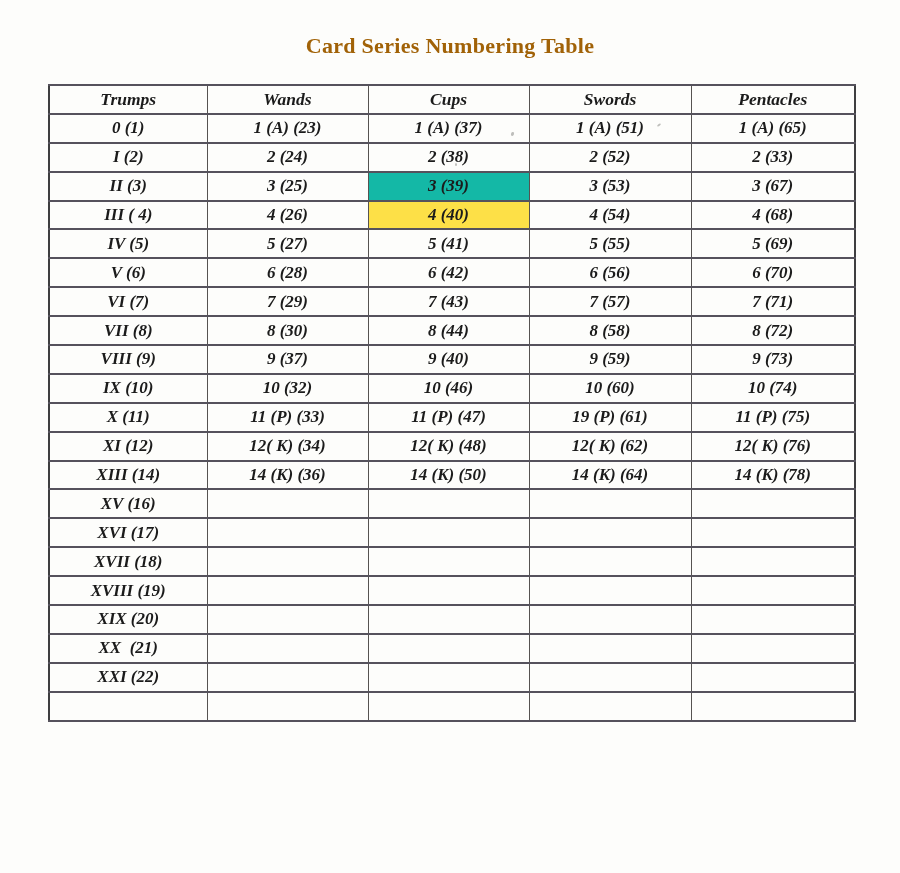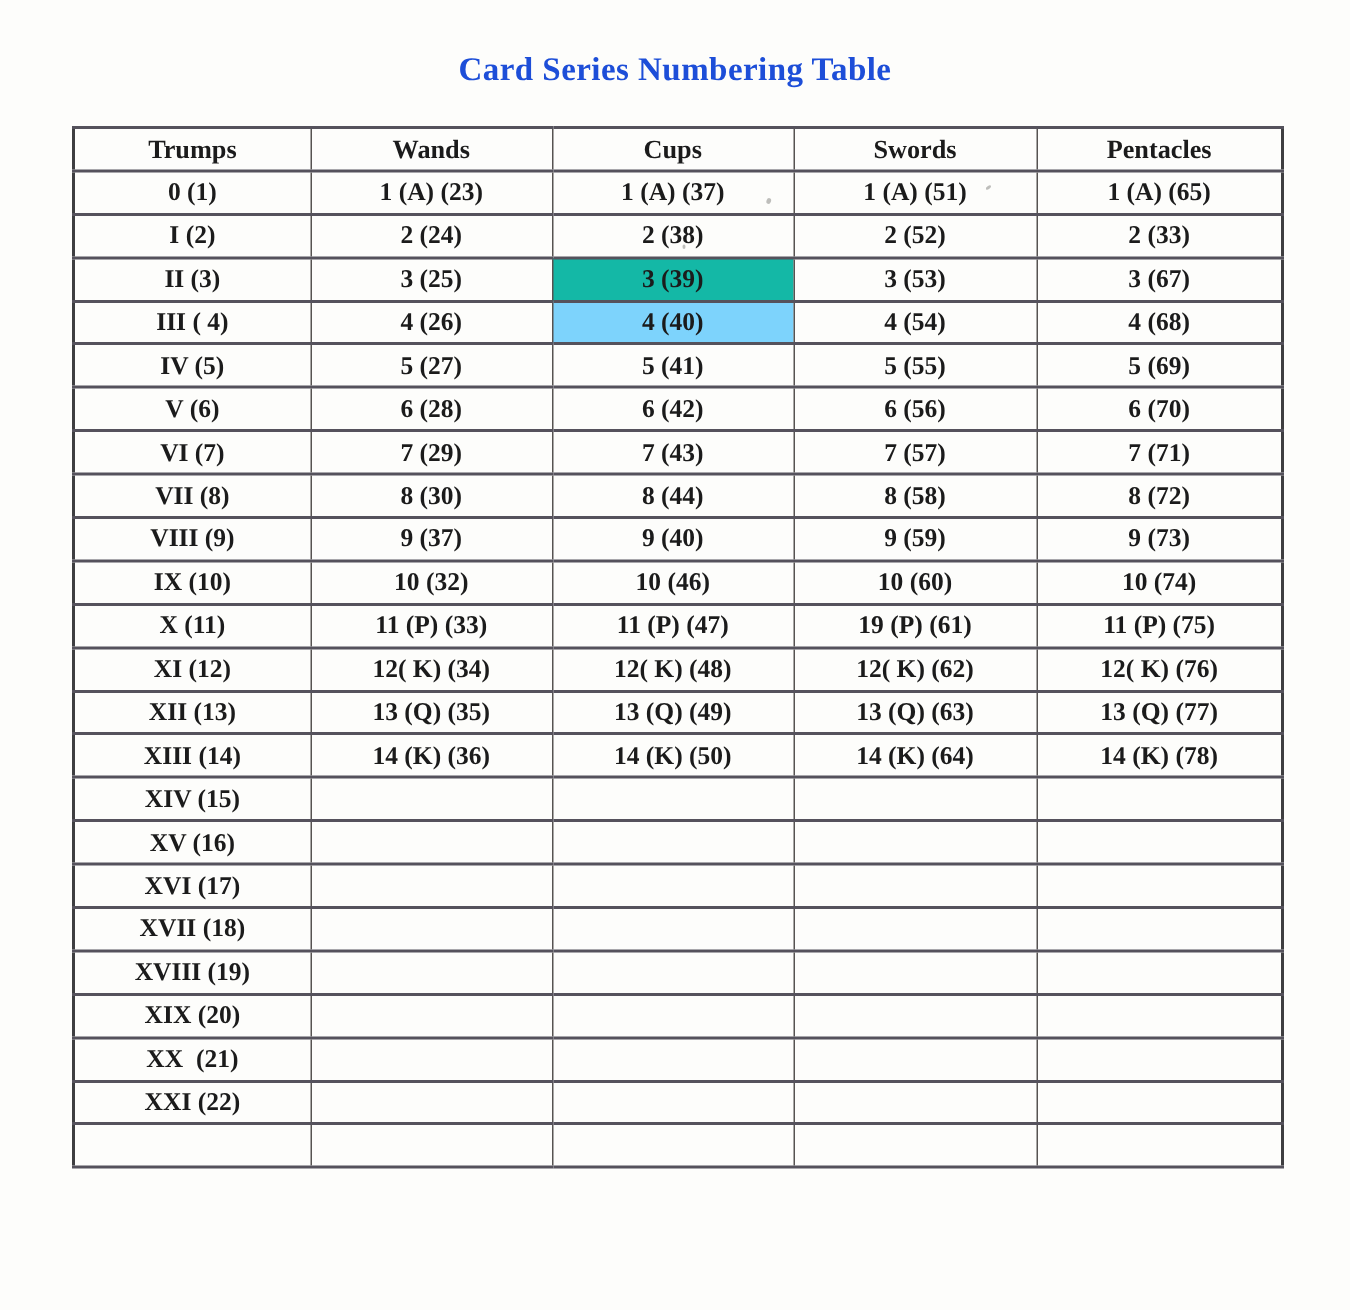--- a/index.html
+++ b/index.html
@@ -15,27 +15,28 @@
     overflow: hidden;
   }
   .page-title {
     position: absolute;
     top: 33px;
     left: 0;
     width: 100%;
     text-align: center;
     font-size: 22px;
     font-weight: bold;
-    color: #1d4ed8;
+    color: #a16207;
     letter-spacing: 0.3px;
   }
   .table-wrap {
     position: absolute;
     left: 48px;
     top: 84px;
+    font-style: italic;
   }
   table.card-table {
     border-collapse: collapse;
     table-layout: fixed;
     width: 806px;
     border: 2.5px solid #3e3e40;
   }
   table.card-table th,
   table.card-table td {
     height: 26.9px;
@@ -109,21 +110,21 @@
         <tr>
           <td>II (3)</td>
           <td>3 (25)</td>
           <td class="hl" style="background: #14b8a6;">3 (39)</td>
           <td>3 (53)</td>
           <td>3 (67)</td>
         </tr>
         <tr>
           <td>III ( 4)</td>
           <td>4 (26)</td>
-          <td class="hl" style="background: #7dd3fc;">4 (40)</td>
+          <td class="hl" style="background: #fde047;">4 (40)</td>
           <td>4 (54)</td>
           <td>4 (68)</td>
         </tr>
         <tr>
           <td>IV (5)</td>
           <td>5 (27)</td>
           <td>5 (41)</td>
           <td>5 (55)</td>
           <td>5 (69)</td>
         </tr>
@@ -170,41 +171,27 @@
           <td>11 (P) (75)</td>
         </tr>
         <tr>
           <td>XI (12)</td>
           <td>12( K) (34)</td>
           <td>12( K) (48)</td>
           <td>12( K) (62)</td>
           <td>12( K) (76)</td>
         </tr>
         <tr>
-          <td>XII (13)</td>
-          <td>13 (Q) (35)</td>
-          <td>13 (Q) (49)</td>
-          <td>13 (Q) (63)</td>
-          <td>13 (Q) (77)</td>
-        </tr>
-        <tr>
           <td>XIII (14)</td>
           <td>14 (K) (36)</td>
           <td>14 (K) (50)</td>
           <td>14 (K) (64)</td>
           <td>14 (K) (78)</td>
         </tr>
         <tr>
-          <td>XIV (15)</td>
-          <td></td>
-          <td></td>
-          <td></td>
-          <td></td>
-        </tr>
-        <tr>
           <td>XV (16)</td>
           <td></td>
           <td></td>
           <td></td>
           <td></td>
         </tr>
         <tr>
           <td>XVI (17)</td>
           <td></td>
           <td></td>

